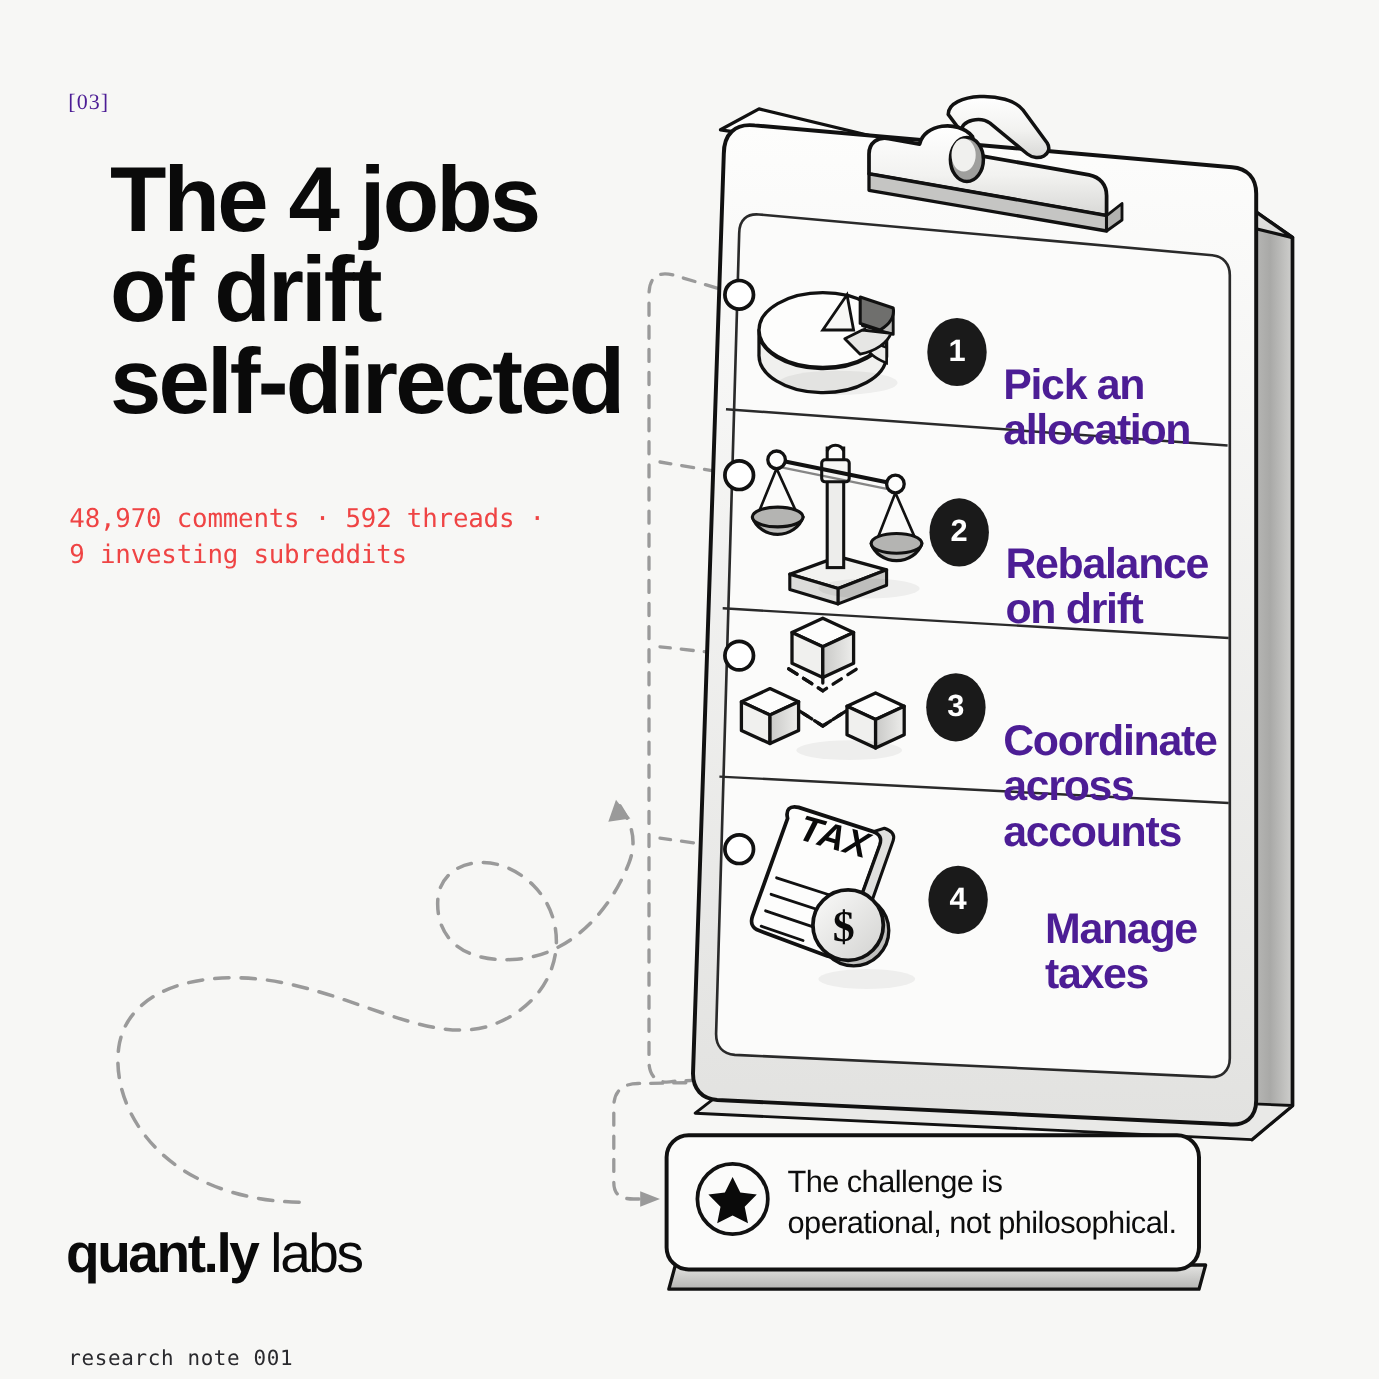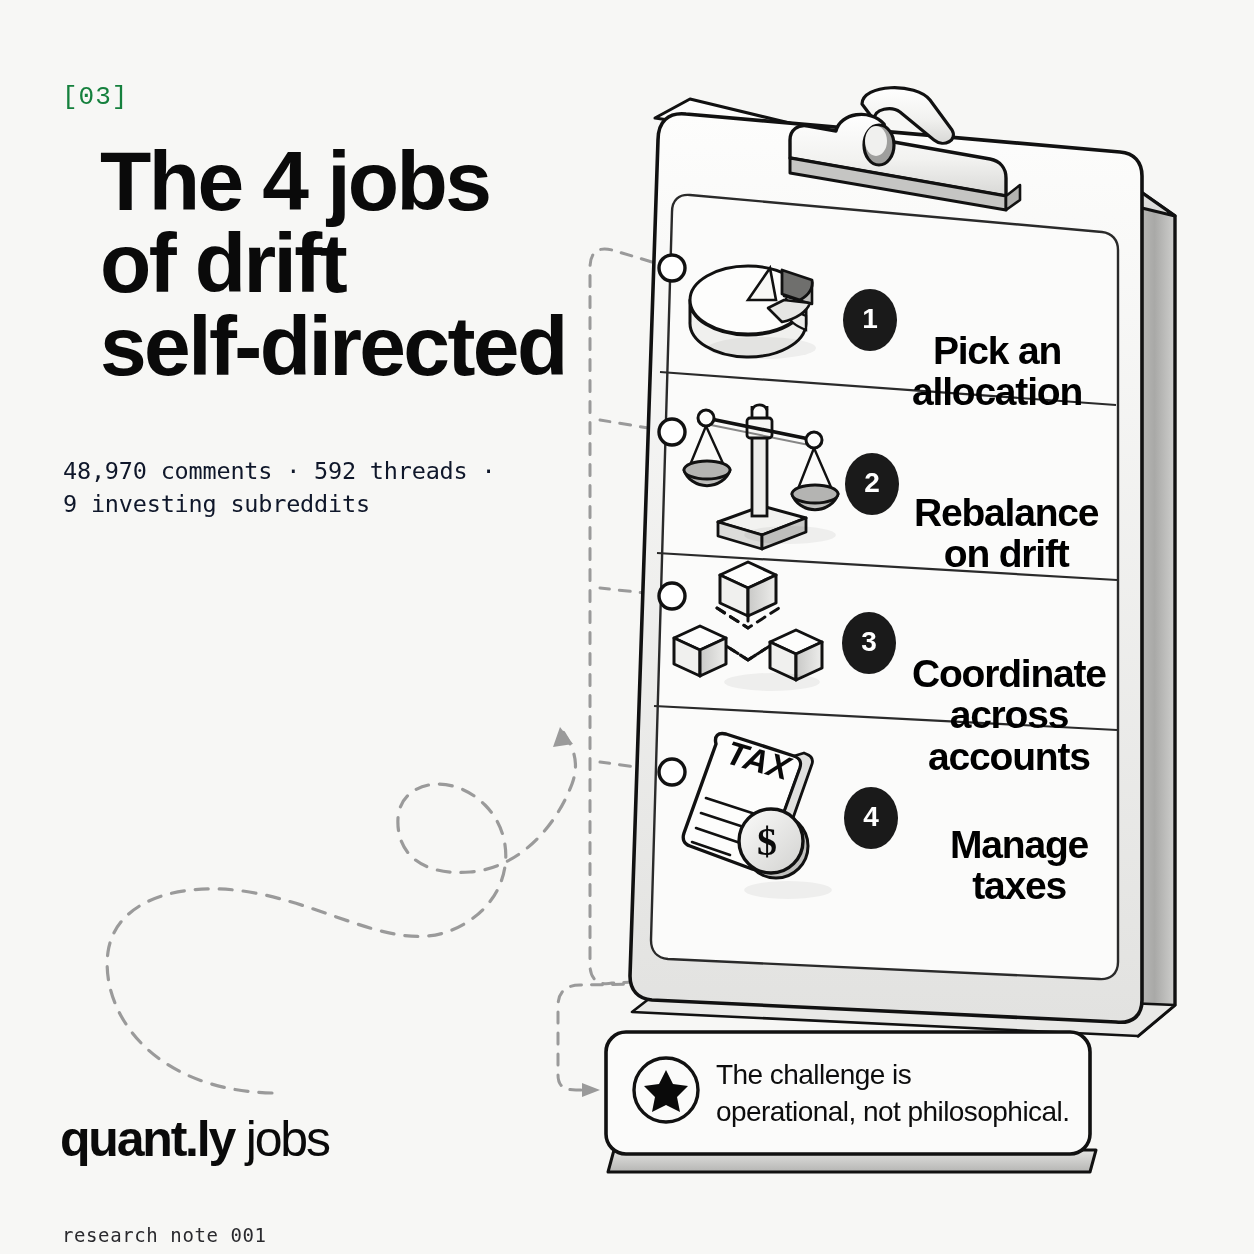--- a/index.html
+++ b/index.html
@@ -14,24 +14,24 @@
     background: #f7f7f5;
     overflow: hidden;
     font-family: "Liberation Sans", sans-serif;
   }
 
   
   #eyebrow {
     position: absolute;
     left: 62px;
     top: 82px;
-    font-family: Liberation Mono, monospace;
-    font-size: 26px;
+    font-family: Liberation Serif, serif;
+    font-size: 20px;
     letter-spacing: 1px;
-    color: #15803d;
+    color: #4c1d95;
     font-weight: 400;
   }
   #headline {
     position: absolute;
     left: 60px;
     top: 140px;
     width: 560px;
     font-family: "Liberation Sans", sans-serif;
     font-weight: 700;
     font-size: 84px;
@@ -43,21 +43,21 @@
   #headline .hl-line { display: block; white-space: nowrap; }
 
   #subtitle {
     position: absolute;
     left: 63px;
     top: 455px;
     width: 520px;
     font-family: "DejaVu Sans Mono", monospace;
     font-size: 23.5px;
     line-height: 1.42;
-    color: #0f172a;
+    color: #ef4444;
     letter-spacing: -0.2px;
   }
   #subtitle .sub-line { display: block; }
 
   
   #brand {
     position: absolute;
     left: 60px;
     top: 1110px;
     font-size: 50px;
@@ -86,22 +86,21 @@
   }
 
   
   .row-text {
     position: absolute;
     font-family: "Liberation Sans", sans-serif;
     font-weight: 700;
     font-size: 39px;
     line-height: 1.06;
     letter-spacing: -1.2px;
-    color: #000000;
-    text-align: center;
+    color: #4c1d95;
   }
   .row-text span { display: block; }
 
   .badge-num {
     position: absolute;
     font-family: "Liberation Sans", sans-serif;
     font-weight: 700;
     font-size: 28px;
     color: #ffffff;
     width: 48px;
@@ -413,17 +412,17 @@
 
   <div style="position:absolute; left:726px; top:742px; transform:rotate(16deg); font-family:'Liberation Sans',sans-serif; font-weight:700; font-style:italic; font-size:33px; letter-spacing:0.5px; color:#0a0a0a;">TAX</div>
   <div style="position:absolute; left:757px; top:818px; font-family:'Liberation Serif',serif; font-weight:700; font-size:40px; color:#0a0a0a;">$</div>
 
   <div id="callout-text">
     <span>The challenge is</span>
     <span>operational, not philosophical.</span>
   </div>
 
   <div id="brand">
-    <span class="b-strong">quant.ly</span><span>&nbsp;</span><span class="b-light">jobs</span>
+    <span class="b-strong">quant.ly</span><span>&nbsp;</span><span class="b-light">labs</span>
   </div>
   <div id="note">research note 001</div>
 
 </div>
 
 </body></html>

